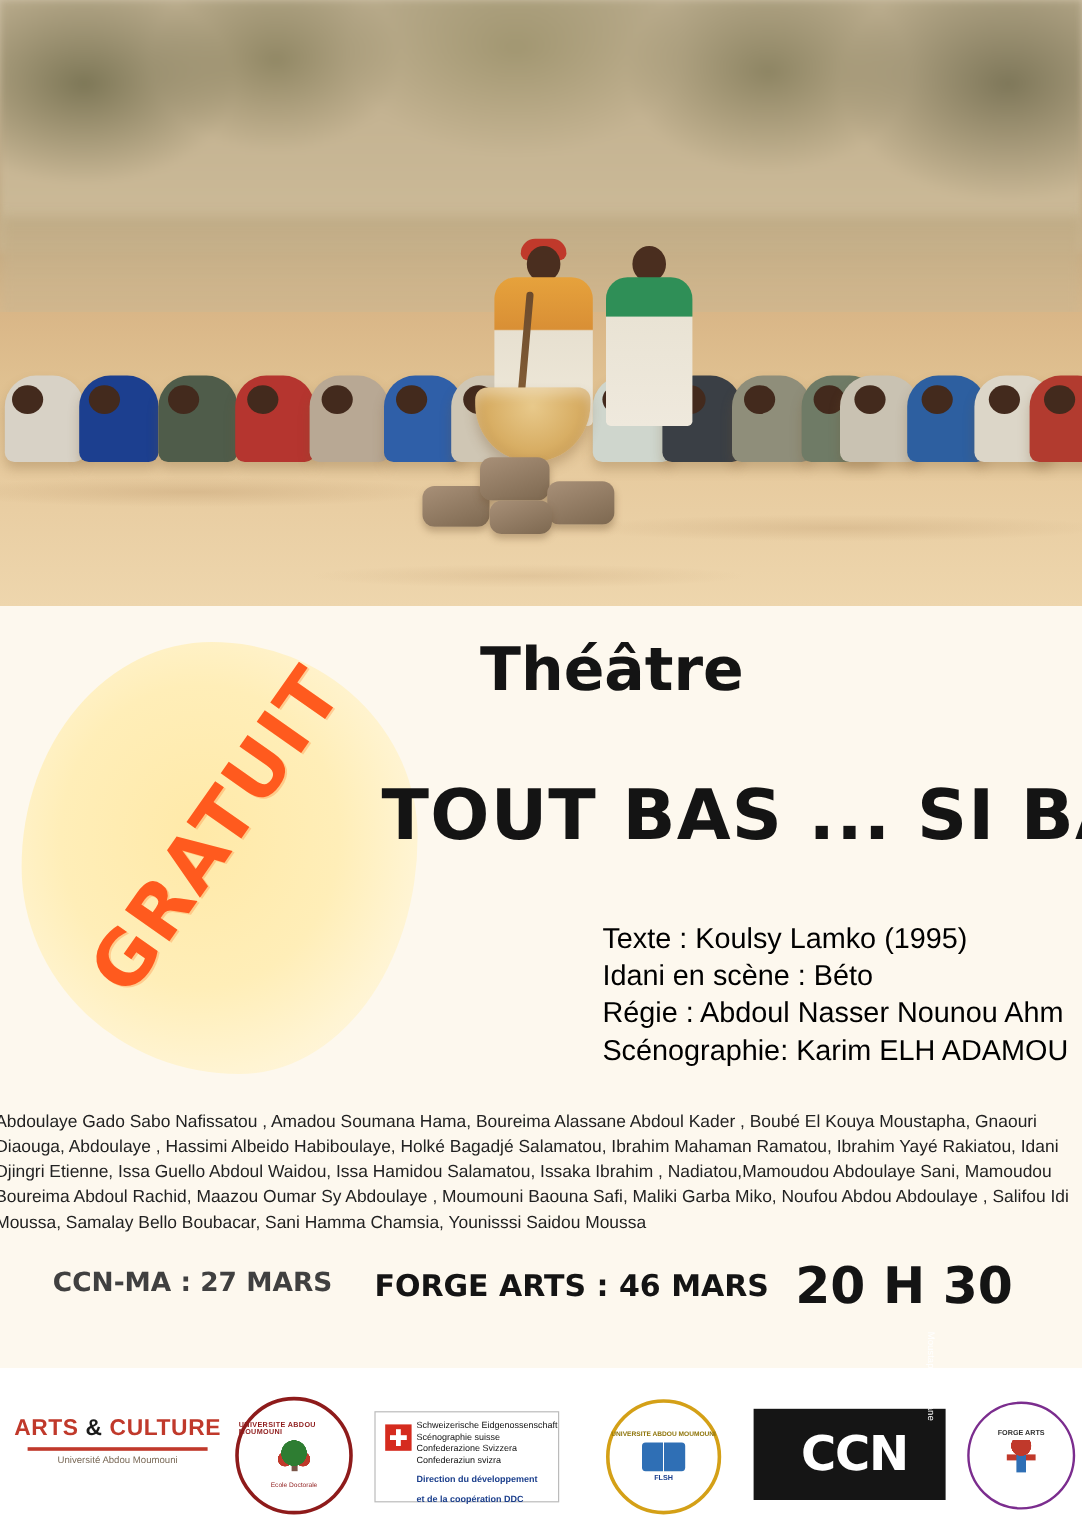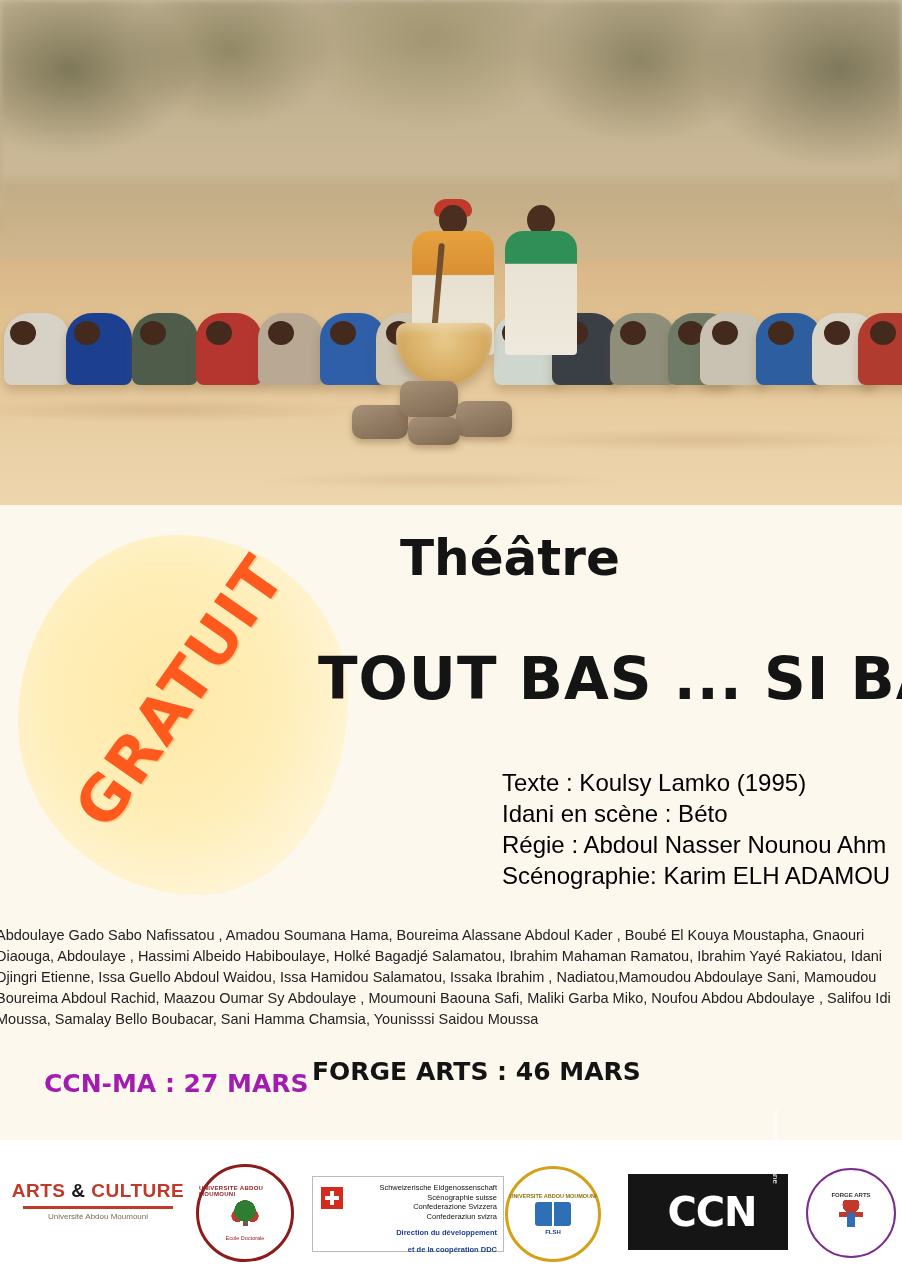--- a/index.html
+++ b/index.html
@@ -169,21 +169,21 @@
     line-height: 21px;
     color: #222;
     text-align: left;
     padding: 0 6px;
   }
 
   .dates {
     position: absolute;
     left: 0; top: 540px; width: 902px; height: 70px;
   }
-  .date1 { position: absolute; left: 44px; top: 24px; font-size: 25px; font-weight: bold; color: #a21caf; font-family: "DejaVu Sans", sans-serif;}
+  .date1 { position: absolute; left: 44px; top: 12px; font-size: 22px; font-weight: bold; color: #404040; font-family: "DejaVu Sans", sans-serif;}
   .date2 { position: absolute; left: 312px; top: 12px; font-size: 25px; font-weight: bold; color: #141414; font-family: "DejaVu Sans", sans-serif;}
   .time  { position: absolute; right: 58px; top: 2px; font-size: 42px; font-weight: bold; color: #141414; font-family: "DejaVu Sans", sans-serif;}
 
   
   .logos {
     position: relative;
     width: 902px; height: 140px;
     background: #ffffff;
     display: flex; align-items: center;
   }
@@ -197,21 +197,21 @@
 
   .logo-uam { left: 196px; top: 24px; width: 98px; height: 98px; border: 3px solid #8e1b1b; border-radius: 50%; background: #fff; flex-direction: column; }
   .logo-uam .t { font-size: 6px; color: #8e1b1b; font-weight: bold; letter-spacing: .3px; }
   .logo-uam .tree { width: 34px; height: 34px; margin: 2px 0; background:
       radial-gradient(circle at 50% 35%, #2e7d32 0 38%, rgba(0,0,0,0) 39%),
       radial-gradient(circle at 28% 50%, #c0392b 0 20%, rgba(0,0,0,0) 21%),
       radial-gradient(circle at 72% 50%, #c0392b 0 20%, rgba(0,0,0,0) 21%),
       linear-gradient(#795548,#795548) 50% 70%/5px 30% no-repeat; }
   .logo-uam .b { font-size: 5.5px; color: #8e1b1b; }
 
-  .logo-swiss { left: 312px; top: 36px; width: 192px; height: 76px; border: 1px solid #bbb; background: #fff; display: block; padding: 6px 6px 21px 34px; text-align: right; }
+  .logo-swiss { left: 312px; top: 36px; width: 154px; height: 76px; border: 1px solid #bbb; background: #fff; display: block; padding: 6px 6px 21px 34px; }
   .logo-swiss .cross { position: absolute; left: 8px; top: 10px; width: 22px; height: 22px; background: #d52b1e; }
   .logo-swiss .cross::before { content: ""; position: absolute; left: 9px; top: 4px; width: 4px; height: 14px; background: #fff; }
   .logo-swiss .cross::after  { content: ""; position: absolute; left: 4px; top: 9px; width: 14px; height: 4px; background: #fff; }
   .logo-swiss .ln { font-size: 7.5px; color: #111; line-height: 9.5px; white-space: nowrap; }
   .logo-swiss .ddc { font-size: 7.5px; color: #1a3e8c; font-weight: bold; line-height: 9.5px; margin-top: 7px; white-space: nowrap; }
 
   .logo-flsh { left: 505px; top: 26px; width: 96px; height: 96px; border: 3px solid #d4a017; border-radius: 50%; background: #fff; flex-direction: column; }
   .logo-flsh .t { font-size: 5.5px; color: #8e7408; font-weight: bold; }
   .logo-flsh .book { width: 36px; height: 24px; margin: 3px 0; background:
       linear-gradient(90deg, #2f6fb5 0 48%, #fff 48% 52%, #2f6fb5 52% 100%);
@@ -322,20 +322,21 @@
       <div>Idani en scène : Béto</div>
       <div>Régie : Abdoul Nasser Nounou Ahm</div>
       <div>Scénographie: Karim ELH ADAMOU</div>
     </div>
 
     <div class="cast">Abdoulaye Gado Sabo  Nafissatou , Amadou Soumana  Hama, Boureima Alassane   Abdoul Kader , Boubé El Kouya Moustapha, Gnaouri Diaouga, Abdoulaye , Hassimi Albeido Habiboulaye, Holké Bagadjé Salamatou, Ibrahim Mahaman  Ramatou, Ibrahim Yayé Rakiatou, Idani Djingri Etienne, Issa Guello Abdoul Waidou, Issa Hamidou Salamatou, Issaka Ibrahim , Nadiatou,Mamoudou Abdoulaye Sani, Mamoudou Boureima Abdoul Rachid, Maazou Oumar Sy Abdoulaye , Moumouni Baouna  Safi, Maliki Garba Miko, Noufou Abdou Abdoulaye , Salifou Idi Moussa, Samalay Bello Boubacar, Sani Hamma Chamsia, Younisssi Saidou Moussa</div>
 
     <div class="dates">
       <div class="date1">CCN-MA : 27 MARS</div>
       <div class="date2">FORGE ARTS : 46 MARS</div>
+      <div class="time">20 H 30</div>
     </div>
   </div>
 
   <div class="logos">
 
     <div class="logo logo-arts">
       <div class="l1">
         <span>ARTS</span>
         <span class="amp">&amp;</span>
         <span>CULTURE</span>

